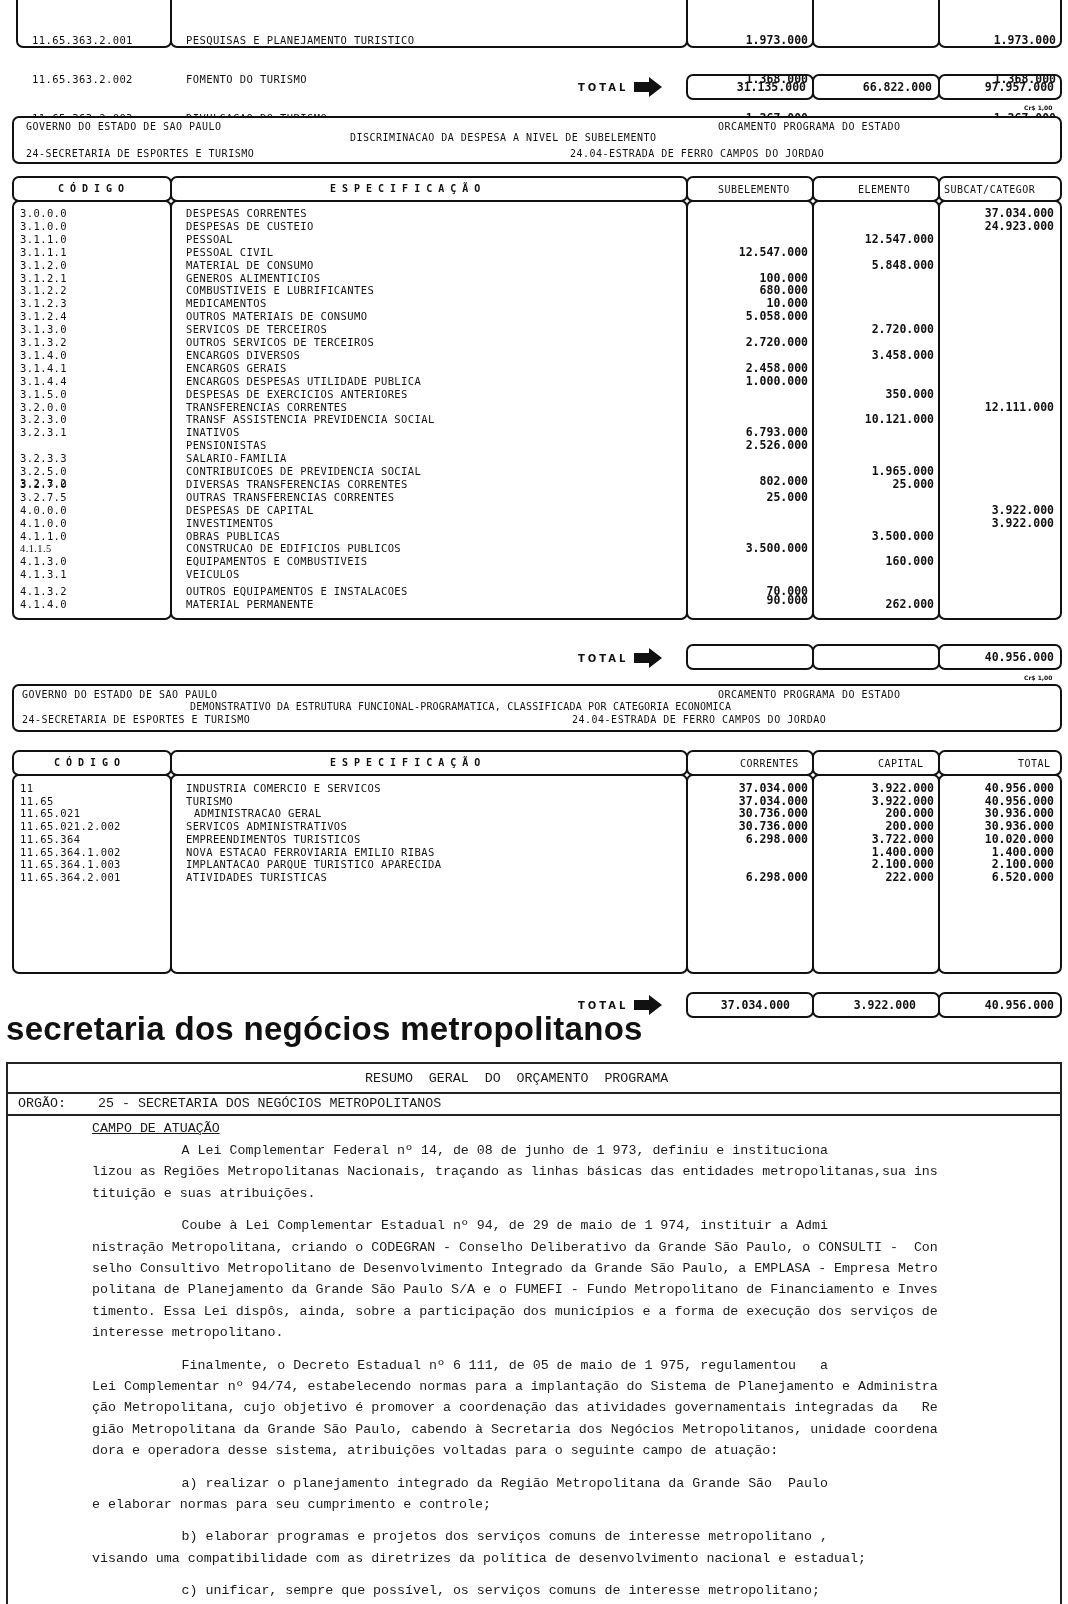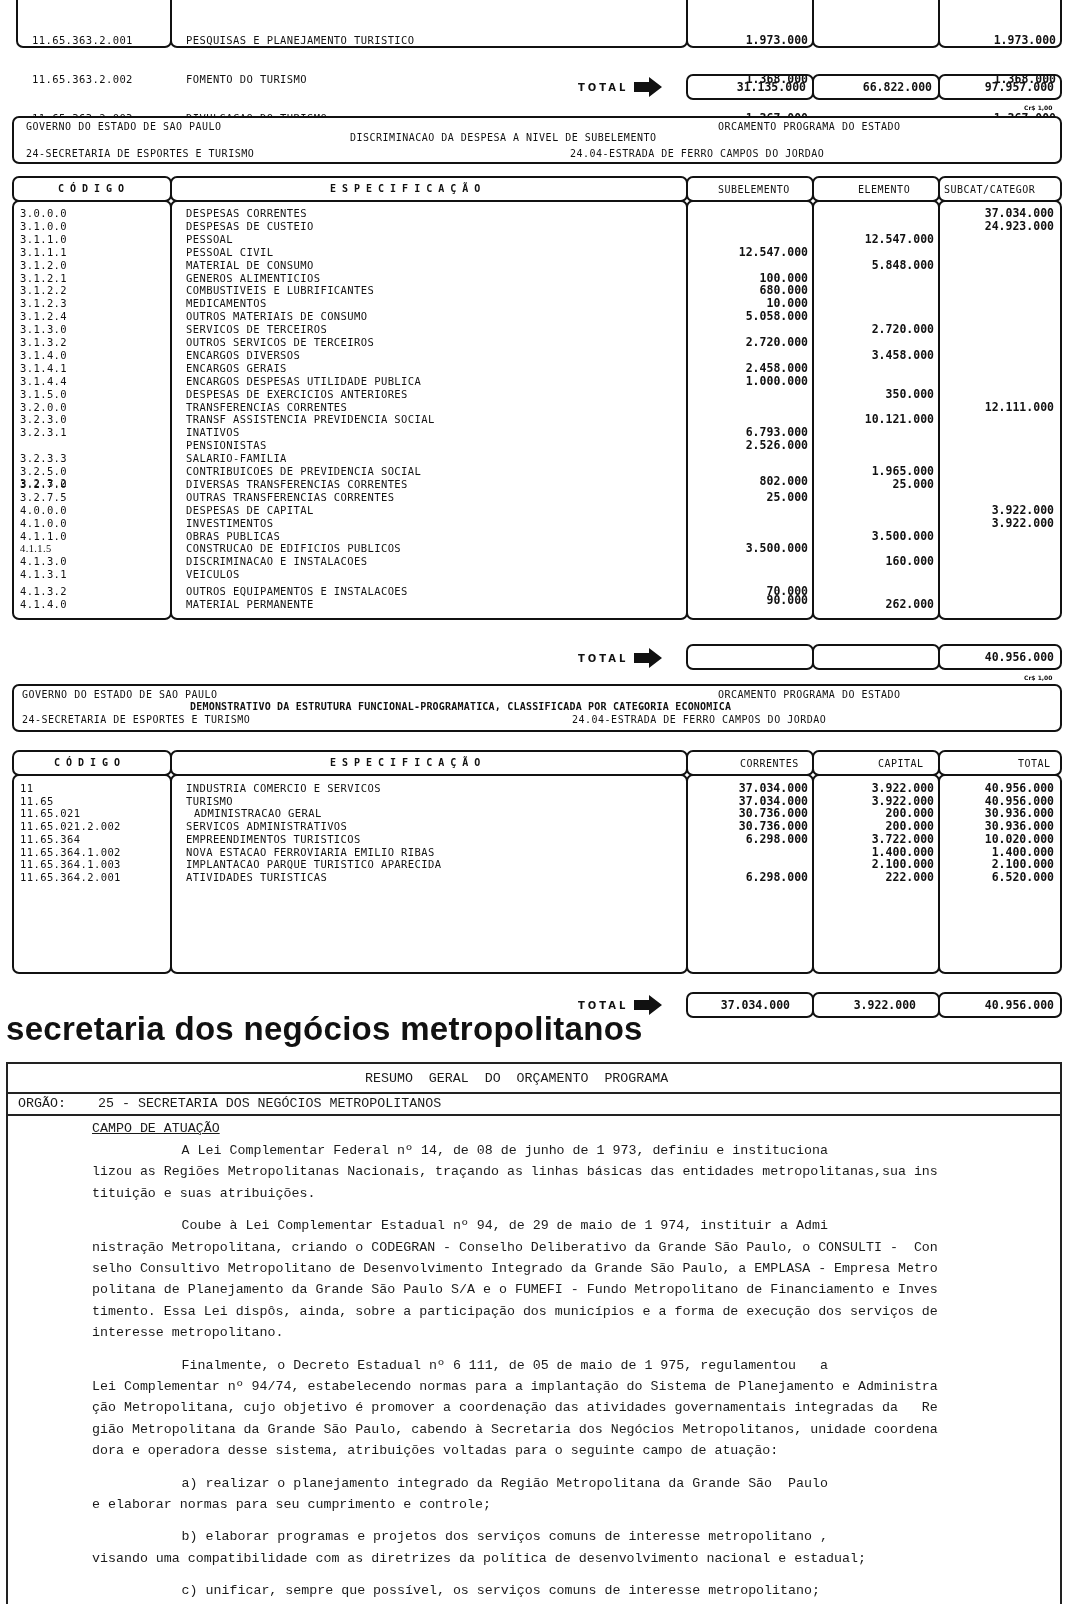--- a/index.html
+++ b/index.html
@@ -216,21 +216,21 @@
     <div class="abs txt" style="left: 186px; top: 529.5px;">OBRAS PUBLICAS</div>
     <div class="abs num" style="left: 690px; top: 529.5px; width: 118px;"></div>
     <div class="abs num" style="left: 816px; top: 529.5px; width: 118px;">3.500.000</div>
     <div class="abs num" style="left: 942px; top: 529.5px; width: 112px;"></div>
     <div class="abs txt" style="left: 20px; top: 542.4px; font-family: Liberation Serif, serif;">4.1.1.5</div>
     <div class="abs txt" style="left: 186px; top: 542.4px;">CONSTRUCAO DE EDIFICIOS PUBLICOS</div>
     <div class="abs num" style="left: 690px; top: 542.4px; width: 118px;">3.500.000</div>
     <div class="abs num" style="left: 816px; top: 542.4px; width: 118px;"></div>
     <div class="abs num" style="left: 942px; top: 542.4px; width: 112px;"></div>
     <div class="abs txt" style="left: 20px; top: 555.3px;">4.1.3.0</div>
-    <div class="abs txt" style="left: 186px; top: 555.3px;">DISCRIMINACAO E INSTALACOES</div>
+    <div class="abs txt" style="left: 186px; top: 555.3px;">EQUIPAMENTOS E COMBUSTIVEIS</div>
     <div class="abs num" style="left: 690px; top: 555.3px; width: 118px;"></div>
     <div class="abs num" style="left: 816px; top: 555.3px; width: 118px;">160.000</div>
     <div class="abs num" style="left: 942px; top: 555.3px; width: 112px;"></div>
     <div class="abs txt" style="left: 20px; top: 568.2px;">4.1.3.1</div>
     <div class="abs txt" style="left: 186px; top: 568.2px;">VEICULOS</div>
     <div class="abs num" style="left: 690px; top: 594px; width: 118px;">90.000</div>
     <div class="abs num" style="left: 816px; top: 568.2px; width: 118px;"></div>
     <div class="abs num" style="left: 942px; top: 568.2px; width: 112px;"></div>
     <div class="abs txt" style="left: 20px; top: 585.1px;">4.1.3.2</div>
     <div class="abs txt" style="left: 186px; top: 585.1px;">OUTROS EQUIPAMENTOS E INSTALACOES</div>
@@ -250,21 +250,21 @@
   </svg>
 <div class="cell" style="left:686px;top:644px;width:128px;height:26px;"></div>
 <div class="cell" style="left:812px;top:644px;width:128px;height:26px;"></div>
 <div class="cell" style="left:938px;top:644px;width:124px;height:26px;"></div>
 <div class="tval" style="left:942px;top:650px;width:112px;">40.956.000</div>
 <div class="abs crs" style="left:1024px;top:674px;">Cr$ 1,00</div>
 
 <div class="box" style="left:12px;top:684px;width:1050px;height:48px;"></div>
 <div class="abs hdr" style="left:22px;top:689px;font-weight:normal;">GOVERNO DO ESTADO DE SAO PAULO</div>
 <div class="abs hdr" style="left:718px;top:689px;font-weight:normal;">ORCAMENTO PROGRAMA DO ESTADO</div>
-<div class="abs hdr" style="left:190px;top:701px;font-weight:bold;letter-spacing:0.2px;">DEMONSTRATIVO DA ESTRUTURA FUNCIONAL-PROGRAMATICA, CLASSIFICADA POR CATEGORIA ECONOMICA</div>
+<div class="abs hdr" style="left:190px;top:701px;font-weight:normal;letter-spacing:0.2px;">DEMONSTRATIVO DA ESTRUTURA FUNCIONAL-PROGRAMATICA, CLASSIFICADA POR CATEGORIA ECONOMICA</div>
 <div class="abs hdr" style="left:22px;top:714px;font-weight:normal;">24-SECRETARIA DE ESPORTES E TURISMO</div>
 <div class="abs hdr" style="left:572px;top:714px;font-weight:normal;">24.04-ESTRADA DE FERRO CAMPOS DO JORDAO</div>
 
 <div class="cell" style="left:12px;top:750px;width:160px;height:26px;"></div>
 <div class="cell" style="left:170px;top:750px;width:518px;height:26px;"></div>
 <div class="cell" style="left:686px;top:750px;width:128px;height:26px;"></div>
 <div class="cell" style="left:812px;top:750px;width:128px;height:26px;"></div>
 <div class="cell" style="left:938px;top:750px;width:124px;height:26px;"></div>
 <div class="abs hdr spaced" style="left:54px;top:757px;">CÓDIGO</div>
 <div class="abs hdr spaced" style="left:330px;top:757px;">ESPECIFICAÇÃO</div>

